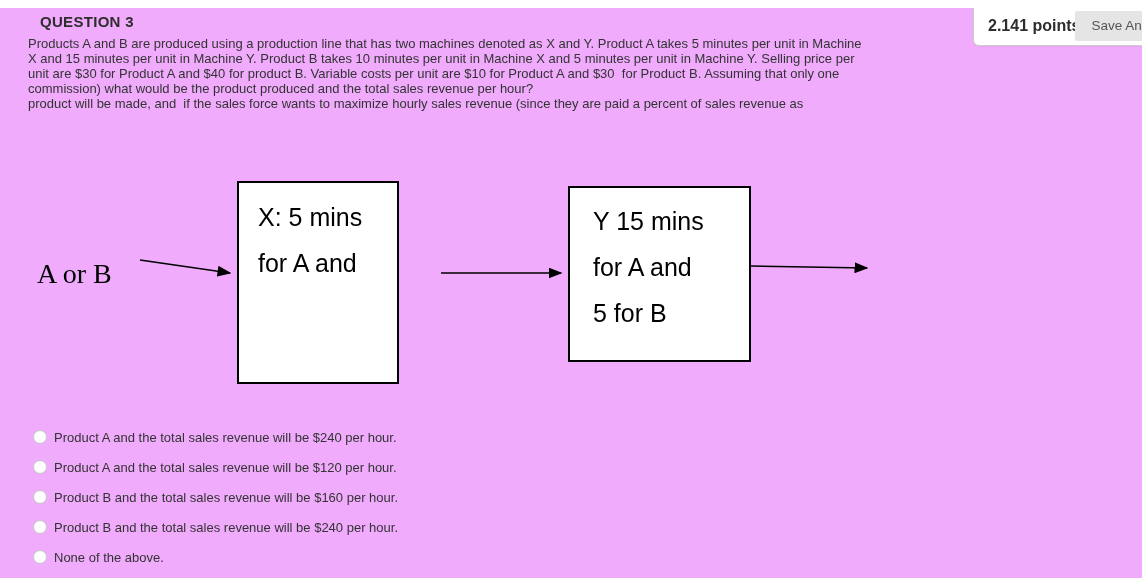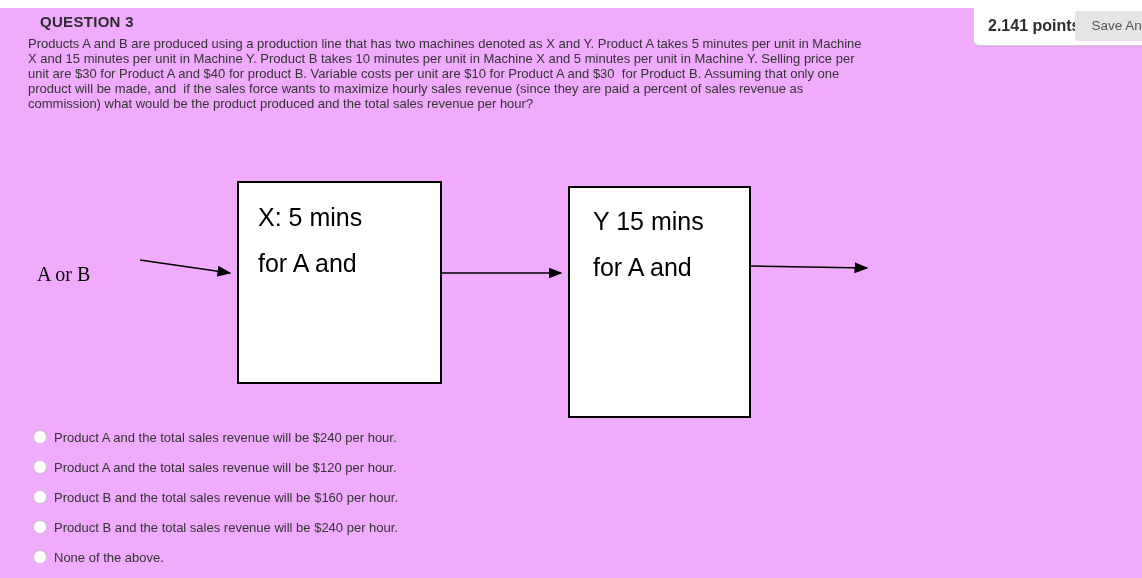--- a/index.html
+++ b/index.html
@@ -70,33 +70,33 @@
     white-space: pre;
   }
 
   
   .machine-box {
     position: absolute;
     border: 2px solid #000000;
     background: #ffffff;
     box-sizing: border-box;
   }
-  .box1 { left: 237px; top: 173px; width: 205px; height: 203px; padding: 11px 0 0 19px; }
-  .box2 { left: 568px; top: 178px; width: 183px; height: 232px; padding: 10px 0 0 23px; }
+  .box1 { left: 237px; top: 173px; width: 162px; height: 203px; padding: 11px 0 0 19px; }
+  .box2 { left: 568px; top: 178px; width: 183px; height: 176px; padding: 10px 0 0 23px; }
   .mline {
     font-size: 25px;
     line-height: 46px;
     color: #000000;
     white-space: pre;
   }
   .input-label {
     position: absolute;
     left: 37px; top: 249px;
     font-family: "Liberation Serif", serif;
-    font-size: 20px;
+    font-size: 28px;
     line-height: 34px;
     color: #000000;
     white-space: pre;
   }
   .arrows {
     position: absolute;
     left: 0; top: 0;
     width: 1142px; height: 578px;
     pointer-events: none;
   }
@@ -145,34 +145,35 @@
 
   <div class="points-panel">
     <span class="points">2.141 points</span>
     <button class="save-btn">Save Answer</button>
   </div>
 
   <div class="question-text">
     <div class="qline">Products A and B are produced using a production line that has two machines denoted as X and Y. Product A takes 5 minutes per unit in Machine</div>
     <div class="qline">X and 15 minutes per unit in Machine Y. Product B takes 10 minutes per unit in Machine X and 5 minutes per unit in Machine Y. Selling price per</div>
     <div class="qline">unit are $30 for Product A and $40 for product B. Variable costs per unit are $10 for Product A and $30  for Product B. Assuming that only one</div>
+    <div class="qline">commission) what would be the product produced and the total sales revenue per hour?</div>
     <div class="qline">product will be made, and  if the sales force wants to maximize hourly sales revenue (since they are paid a percent of sales revenue as</div>
-    <div class="qline">commission) what would be the product produced and the total sales revenue per hour?</div>
   </div>
 
   <div class="input-label">A or B</div>
 
   <div class="machine-box box1">
     <div class="mline">X: 5 mins</div>
     <div class="mline">for A and</div>
   </div>
 
   <div class="machine-box box2">
     <div class="mline">Y 15 mins</div>
     <div class="mline">for A and</div>
+    <div class="mline">5 for B</div>
   </div>
 
   <svg class="arrows" viewBox="0 0 1142 578" xmlns="http://www.w3.org/2000/svg">
     <defs>
       <marker id="arrowhead" markerWidth="14" markerHeight="11" refX="12.5" refY="5.5" orient="auto" markerUnits="userSpaceOnUse">
         <path d="M0,0 L14,5.5 L0,11 Z" fill="#000000"></path>
       </marker>
     </defs>
     <line x1="140" y1="252" x2="230" y2="265" stroke="#000000" stroke-width="1.6" marker-end="url(#arrowhead)"></line>
     <line x1="441" y1="265" x2="561" y2="265" stroke="#000000" stroke-width="1.6" marker-end="url(#arrowhead)"></line>

